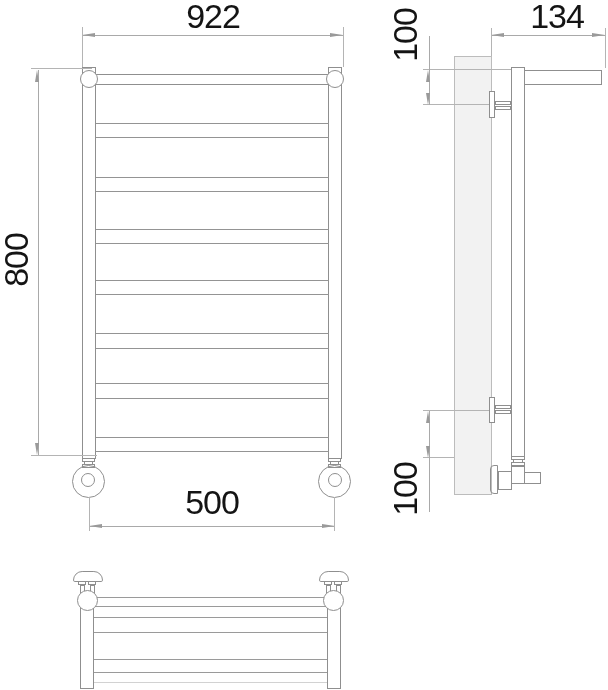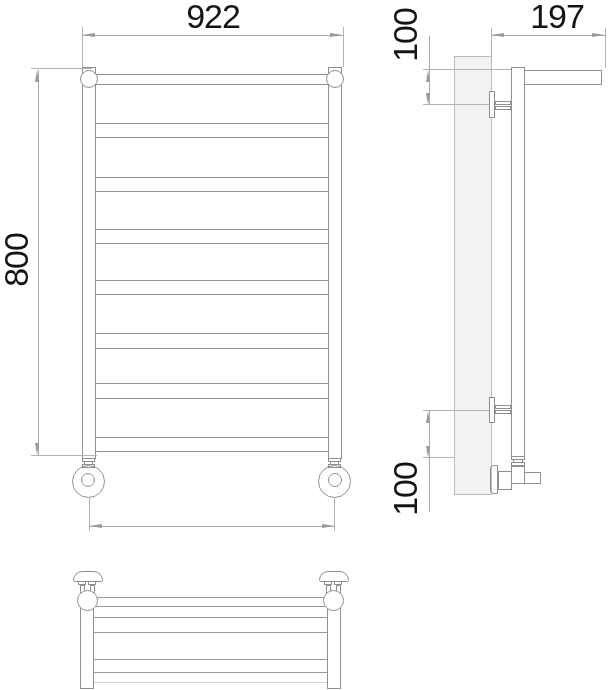--- a/index.html
+++ b/index.html
@@ -63,21 +63,21 @@
   <div class="oline" style="left:495px; top:410px; width:16px; height:4px;"></div>
 
   <div class="oline" style="left:511px; top:456px; width:14px; height:4px;"></div>
   <div class="oline" style="left:513px; top:459px; width:10px; height:4px;"></div>
   <div class="oline" style="left:511px; top:462px; width:14px; height:4px;"></div>
   <div class="oline" style="left:490px; top:465px; width:8px; height:29px; border-radius:4px 0 0 4px;"></div>
   <div class="oline" style="left:498px; top:471px; width:14px; height:19px;"></div>
   <div class="oline" style="left:511px; top:466px; width:14px; height:18px; background:#ffffff;"></div>
   <div class="oline" style="left:524px; top:472px; width:17px; height:12px; background:#ffffff;"></div>
 
-  <div class="dimtext" style="left:557px; top:16px;">197</div>
+  <div class="dimtext" style="left:557px; top:16px;">134</div>
   <div class="dim-h" style="left:491px; top:35px; width:114px;"></div>
   <div class="arr pl" style="left:491px; top:33px;"></div>
   <div class="arr pr" style="left:592px; top:33px;"></div>
   <div class="ext-v" style="left:491px; top:28px; height:28px;"></div>
   <div class="ext-v" style="left:605px; top:28px; height:40px;"></div>
 
   <div class="dimtext vert" style="left:405px; top:35px;">100</div>
   <div class="dim-v" style="left:429px; top:36px; height:69px;"></div>
   <div class="arr pu" style="left:426px; top:70px;"></div>
   <div class="arr pd" style="left:426px; top:93px;"></div>
@@ -123,20 +123,21 @@
   <div class="ext-v" style="left:82px; top:27px; height:40px;"></div>
   <div class="ext-v" style="left:343px; top:27px; height:40px;"></div>
 
   <div class="dimtext vert" style="left:16px; top:260px;">800</div>
   <div class="dim-v" style="left:38px; top:70px; height:385px;"></div>
   <div class="arr pu" style="left:35px; top:70px;"></div>
   <div class="arr pd" style="left:35px; top:443px;"></div>
   <div class="ext-h" style="left:31px; top:68px; width:61px;"></div>
   <div class="ext-h" style="left:31px; top:455px; width:66px;"></div>
 
+  <div class="dimtext" style="left:212px; top:502px;">500</div>
   <div class="dim-h" style="left:89px; top:526px; width:246px;"></div>
   <div class="arr pl" style="left:89px; top:524px;"></div>
   <div class="arr pr" style="left:322px; top:524px;"></div>
   <div class="ext-v" style="left:89px; top:497px; height:34px;"></div>
   <div class="ext-v" style="left:334px; top:497px; height:34px;"></div>
 
   <div class="plate" style="left:73px; top:571px; width:30px; height:11px; border-radius:10px 10px 2px 2px;"></div>
   <div class="oline" style="left:78px; top:581px; width:8px; height:4px;"></div>
   <div class="oline" style="left:80px; top:585px; width:5px; height:9px;"></div>
   <div class="oline" style="left:88px; top:581px; width:8px; height:4px;"></div>

